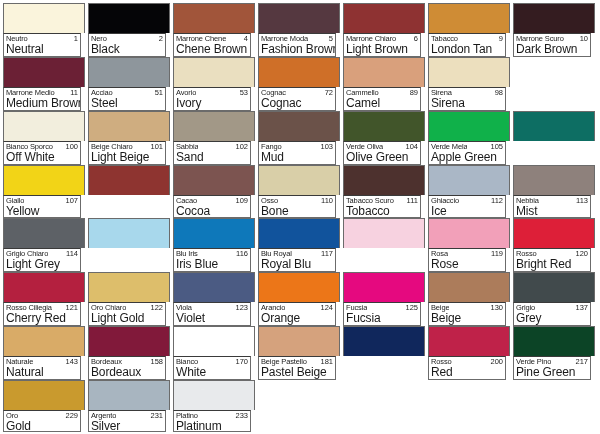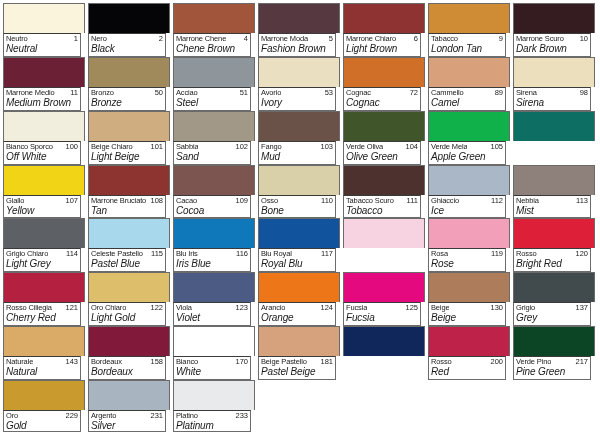--- a/index.html
+++ b/index.html
@@ -85,23 +85,22 @@
   .it-name {
     overflow: hidden;
     text-overflow: clip;
     letter-spacing: -0.15px;
   }
   .it-code {
     padding-left: 2px;
     font-size: 7.5px;
   }
   .en-name {
-    font-size: 10px;
+    font-size: 12px;
     line-height: 10px;
-    font-style: italic;
     color: #1a1a1a;
     white-space: nowrap;
     letter-spacing: -0.15px;
   }
 </style>
 </head>
 <body>
 
 <div id="chart">
     <div class="swatch-row">
@@ -181,30 +180,20 @@
         <div class="swatch-color" style="background-color: rgb(107, 32, 53);"></div>
         <div class="swatch-info">
           <div class="info-line1">
             <span class="it-name">Marrone Medio</span>
             <span class="it-code">11</span>
           </div>
           <div class="en-name">Medium Brown</div>
         </div>
       </div>
       <div class="swatch-cell">
-        <div class="swatch-color" style="background-color: rgb(160, 138, 92);"></div>
-        <div class="swatch-info">
-          <div class="info-line1">
-            <span class="it-name">Bronzo</span>
-            <span class="it-code">50</span>
-          </div>
-          <div class="en-name">Bronze</div>
-        </div>
-      </div>
-      <div class="swatch-cell">
         <div class="swatch-color" style="background-color: rgb(142, 150, 156);"></div>
         <div class="swatch-info">
           <div class="info-line1">
             <span class="it-name">Acciao</span>
             <span class="it-code">51</span>
           </div>
           <div class="en-name">Steel</div>
         </div>
       </div>
       <div class="swatch-cell">
@@ -319,27 +308,20 @@
         <div class="swatch-info">
           <div class="info-line1">
             <span class="it-name">Giallo</span>
             <span class="it-code">107</span>
           </div>
           <div class="en-name">Yellow</div>
         </div>
       </div>
       <div class="swatch-cell">
         <div class="swatch-color" style="background-color: rgb(142, 52, 48);"></div>
-        <div class="swatch-info">
-          <div class="info-line1">
-            <span class="it-name">Marrone Bruciato</span>
-            <span class="it-code">108</span>
-          </div>
-          <div class="en-name">Tan</div>
-        </div>
       </div>
       <div class="swatch-cell">
         <div class="swatch-color" style="background-color: rgb(124, 84, 80);"></div>
         <div class="swatch-info">
           <div class="info-line1">
             <span class="it-name">Cacao</span>
             <span class="it-code">109</span>
           </div>
           <div class="en-name">Cocoa</div>
         </div>
@@ -391,27 +373,20 @@
         <div class="swatch-info">
           <div class="info-line1">
             <span class="it-name">Grigio Chiaro</span>
             <span class="it-code">114</span>
           </div>
           <div class="en-name">Light Grey</div>
         </div>
       </div>
       <div class="swatch-cell">
         <div class="swatch-color" style="background-color: rgb(168, 216, 236);"></div>
-        <div class="swatch-info">
-          <div class="info-line1">
-            <span class="it-name">Celeste Pastello</span>
-            <span class="it-code">115</span>
-          </div>
-          <div class="en-name">Pastel Blue</div>
-        </div>
       </div>
       <div class="swatch-cell">
         <div class="swatch-color" style="background-color: rgb(14, 120, 186);"></div>
         <div class="swatch-info">
           <div class="info-line1">
             <span class="it-name">Blu Iris</span>
             <span class="it-code">116</span>
           </div>
           <div class="en-name">Iris Blue</div>
         </div>

